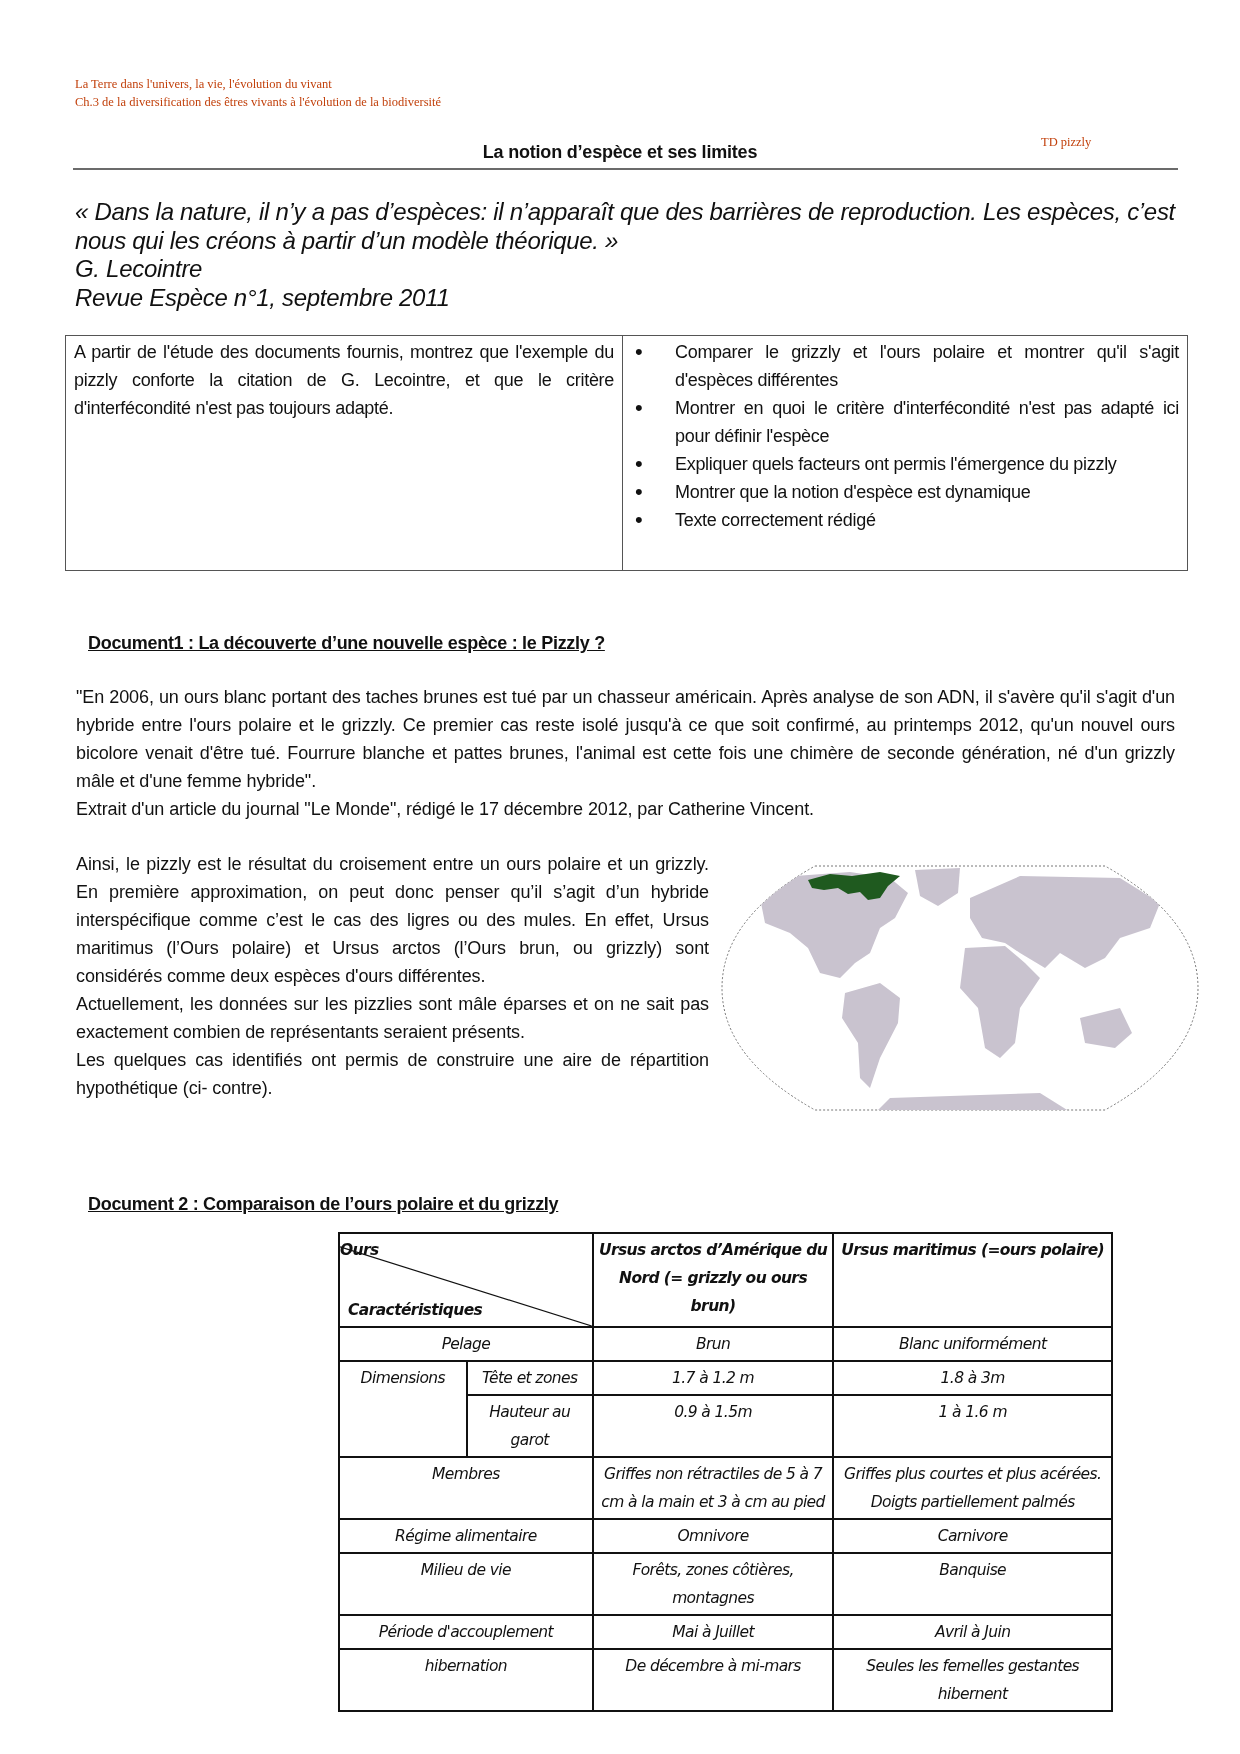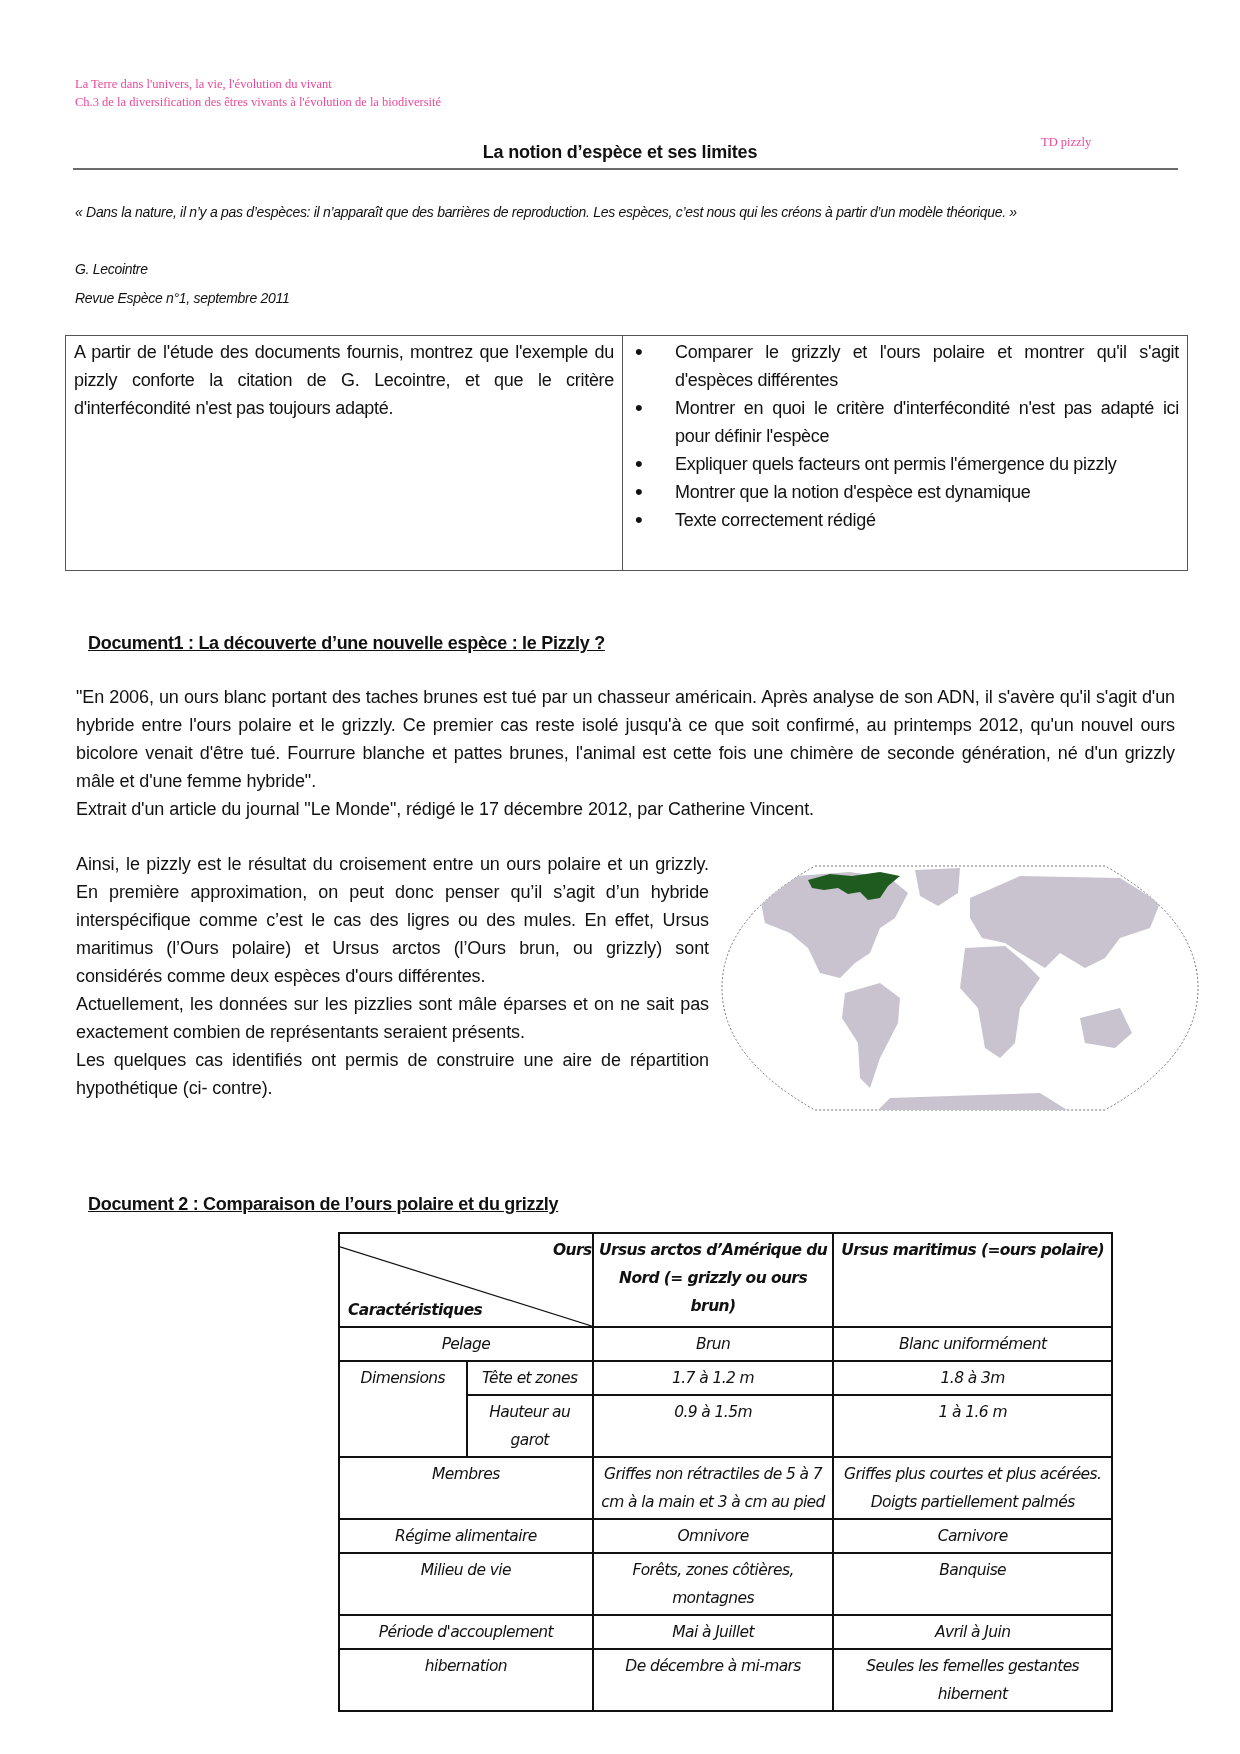--- a/index.html
+++ b/index.html
@@ -1,25 +1,25 @@
 <!DOCTYPE html>
 <html><head>
 <meta charset="utf-8">
 <style>
   html, body { margin:0; padding:0; background:#fff; }
   body { width:1240px; height:1754px; position:relative; overflow:hidden; color:#111; }
   .serif { font-family:"Liberation Serif","DejaVu Serif",serif; }
   .sans { font-family:"Liberation Sans","DejaVu Sans",sans-serif; }
-  .hdr { position:absolute; font-size:12.5px; color:#ec4899; }
+  .hdr { position:absolute; font-size:12.5px; color:#c2410c; }
   #hdr1 { left:75px; top:77px; }
   #hdr2 { left:75px; top:95px; }
   #hdr3 { left:1041px; top:95px;margin-top:40px; }
   #title { position:absolute; left:0; width:1240px; top:142px; text-align:center; font-size:18px; font-weight:bold; letter-spacing:-0.2px; }
   #rule { position:absolute; left:73px; width:1105px; top:168px; height:2px; background:#6b6b6b; }
-  .quote { position:absolute; left:75px; width:1100px; font-style:italic; font-size:14px; line-height:28.5px; letter-spacing:-0.3px; }
+  .quote { position:absolute; left:75px; width:1100px; font-style:italic; font-size:24px; line-height:28.5px; letter-spacing:-0.3px; }
   #quote-text { top:198px; text-align:justify; }
   #quote-author { top:255px; }
   #quote-source { top:284px; }
 
   table { border-collapse:collapse; }
   #act { position:absolute; left:65px; top:335px; width:1123px; font-size:18px; letter-spacing:-0.3px; }
   #act th { background:#d9d9d9; border:1.5px solid #555; font-weight:bold; height:27px; padding:0; }
   #act td { border:1.5px solid #555; vertical-align:top; line-height:28px; padding:2px 8px 4px 8px; height:228px; }
   #act td.left { width:540px; text-align:justify; }
   #act ul { margin:0; padding:0; list-style:none; }
@@ -37,21 +37,21 @@
   #map { position:absolute; left:720px; top:858px; width:480px; height:260px; }
 
   #cmp { position:absolute; left:338px; top:1232px; width:775px; font-family:"DejaVu Sans","Liberation Sans",sans-serif; font-style:italic; font-size:15.5px; letter-spacing:-0.6px; color:#111; }
   #cmp td { border:2px solid #111; text-align:center; vertical-align:top; line-height:28px; padding:2px 4px; }
   #cmp .c1 { width:120px; }
   #cmp .c2 { width:120px; }
   #cmp .c3 { width:240px; }
   #cmp .c4 { width:280px; }
   #cmp .diag { position:relative; height:92px; padding:0; }
   #cmp .diag svg { position:absolute; left:0; top:0; width:100%; height:100%; }
-  #cmp .diag .ours { position:absolute; left:0; right:0; top:2px; text-align:right; font-weight:bold; }
+  #cmp .diag .ours { position:absolute; left:0; right:0; top:2px; text-align:left; font-weight:bold; }
   #cmp .diag .car { position:absolute; left:8px; bottom:2px; font-weight:bold; }
   #cmp .hd { font-weight:bold; }
 </style>
 </head>
 <body>
 
 <div id="hdr1" class="hdr serif">La Terre dans l'univers, la vie, l'évolution du vivant</div>
 <div id="hdr2" class="hdr serif">Ch.3 de la diversification des êtres vivants à l'évolution de la biodiversité</div>
 <div id="hdr3" class="hdr serif">TD pizzly</div>
 

